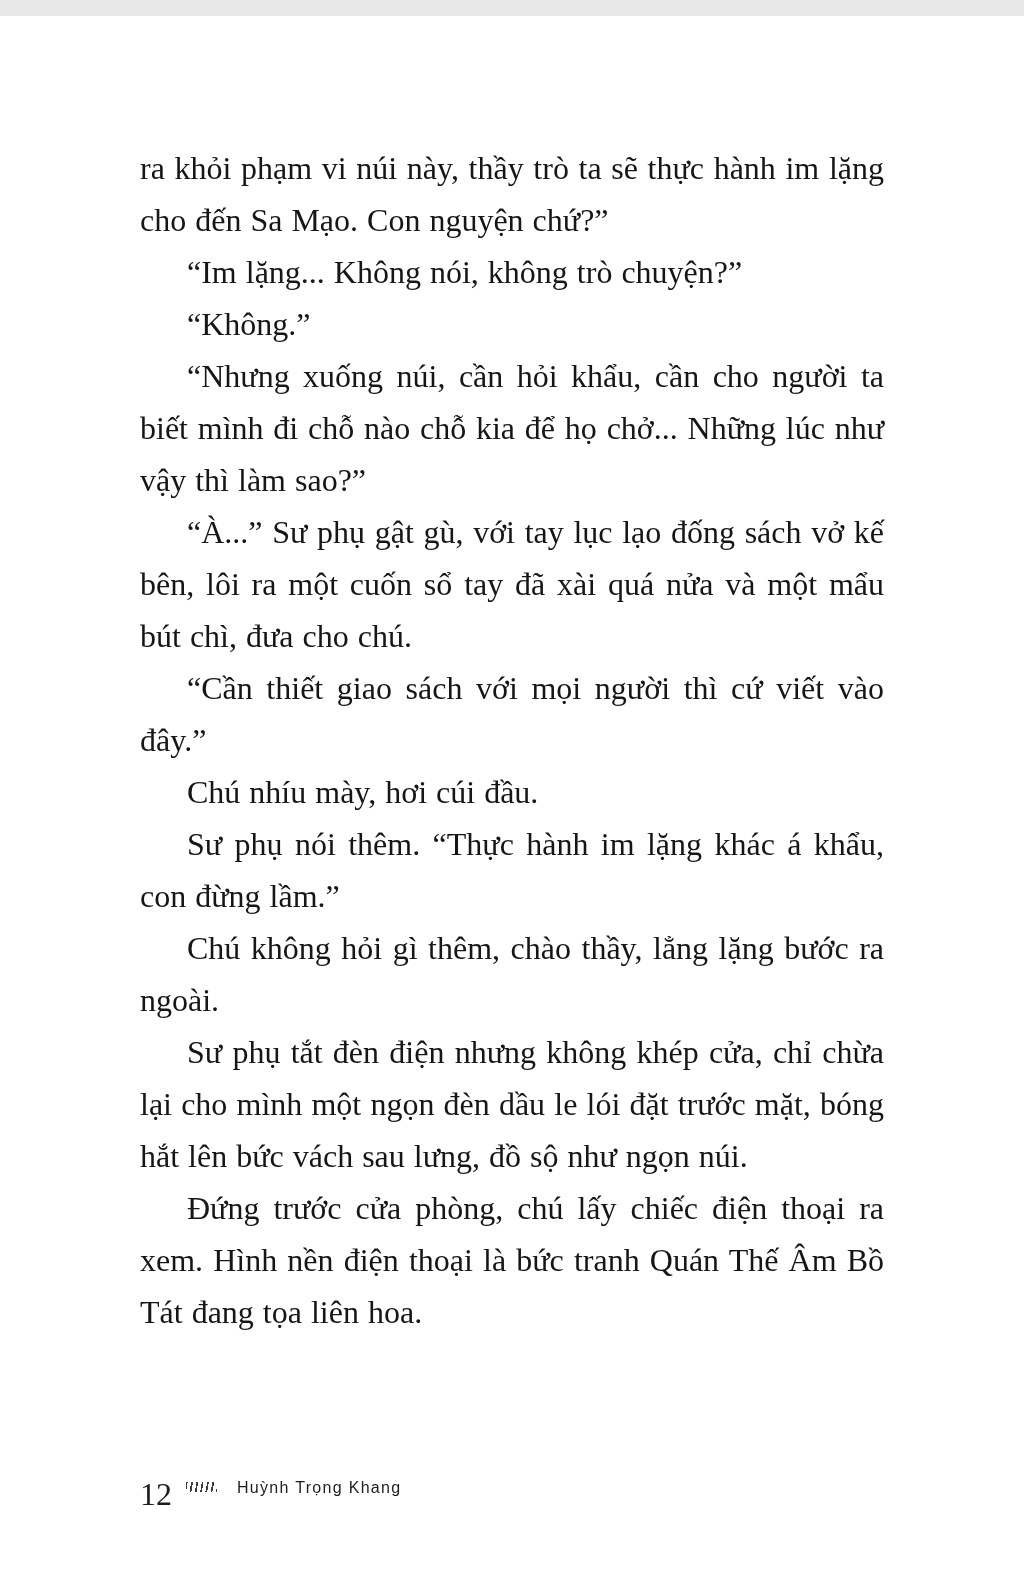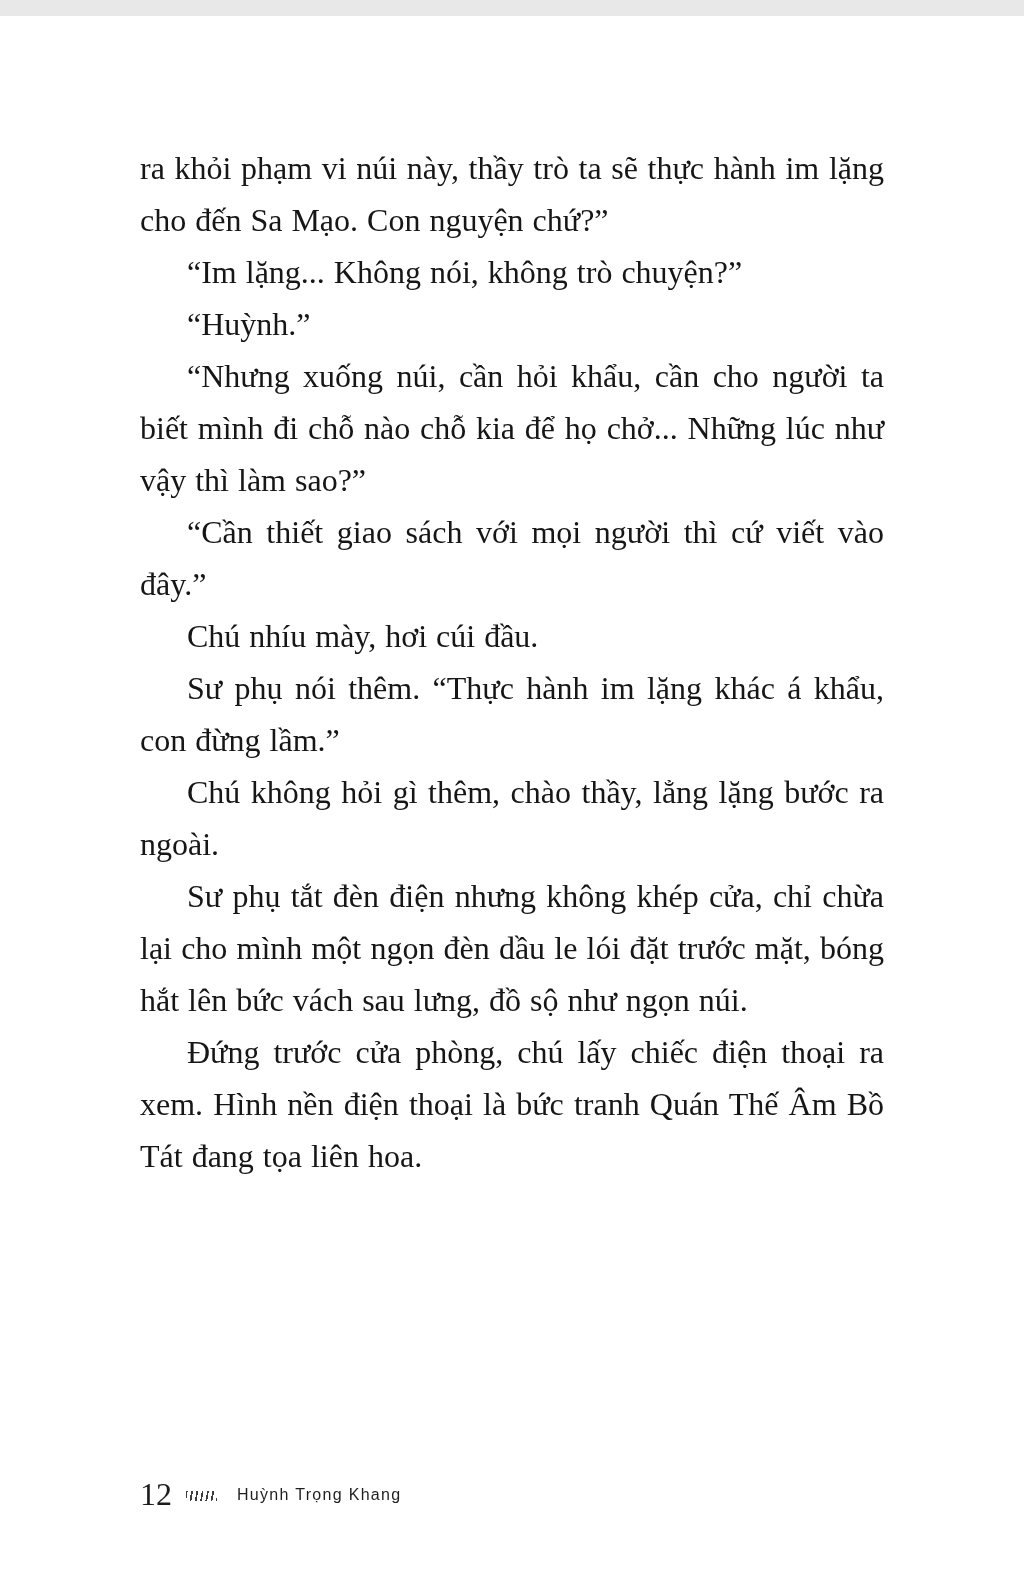--- a/index.html
+++ b/index.html
@@ -33,21 +33,20 @@
     word-spacing: 1px;
   }
   .text-block p.no-indent {
     text-indent: 0;
   }
   .footer {
     position: absolute;
     top: 1462px;
     left: 140px;
     display: flex;
-    align-items: center;
     gap: 14px;
   }
   .page-number {
     font-family: "Liberation Serif", "DejaVu Serif", serif;
     font-size: 32px;
     line-height: 1;
     color: #1c1c1c;
   }
   .tally-divider {
     width: 31px;
@@ -72,22 +71,23 @@
   }
 </style>
 </head>
 <body>
 
 <div class="page">
 
   <main class="text-block">
     <p class="no-indent">ra khỏi phạm vi núi này, thầy trò ta sẽ thực hành im lặng cho đến Sa Mạo. Con nguyện chứ?”</p>
     <p>“Im lặng... Không nói, không trò chuyện?”</p>
-    <p>“Huỳnh.”</p>
+    <p>“Không.”</p>
     <p>“Nhưng xuống núi, cần hỏi khẩu, cần cho người ta biết mình đi chỗ nào chỗ kia để họ chở... Những lúc như vậy thì làm sao?”</p>
+    <p>“À...” Sư phụ gật gù, với tay lục lạo đống sách vở kế bên, lôi ra một cuốn sổ tay đã xài quá nửa và một mẩu bút chì, đưa cho chú.</p>
     <p>“Cần thiết giao sách với mọi người thì cứ viết vào đây.”</p>
     <p>Chú nhíu mày, hơi cúi đầu.</p>
     <p>Sư phụ nói thêm. “Thực hành im lặng khác á khẩu, con đừng lầm.”</p>
     <p>Chú không hỏi gì thêm, chào thầy, lẳng lặng bước ra ngoài.</p>
     <p>Sư phụ tắt đèn điện nhưng không khép cửa, chỉ chừa lại cho mình một ngọn đèn dầu le lói đặt trước mặt, bóng hắt lên bức vách sau lưng, đồ sộ như ngọn núi.</p>
     <p>Đứng trước cửa phòng, chú lấy chiếc điện thoại ra xem. Hình nền điện thoại là bức tranh Quán Thế Âm Bồ Tát đang tọa liên hoa.</p>
   </main>
 
   <footer class="footer">
     <span class="page-number">12</span>

